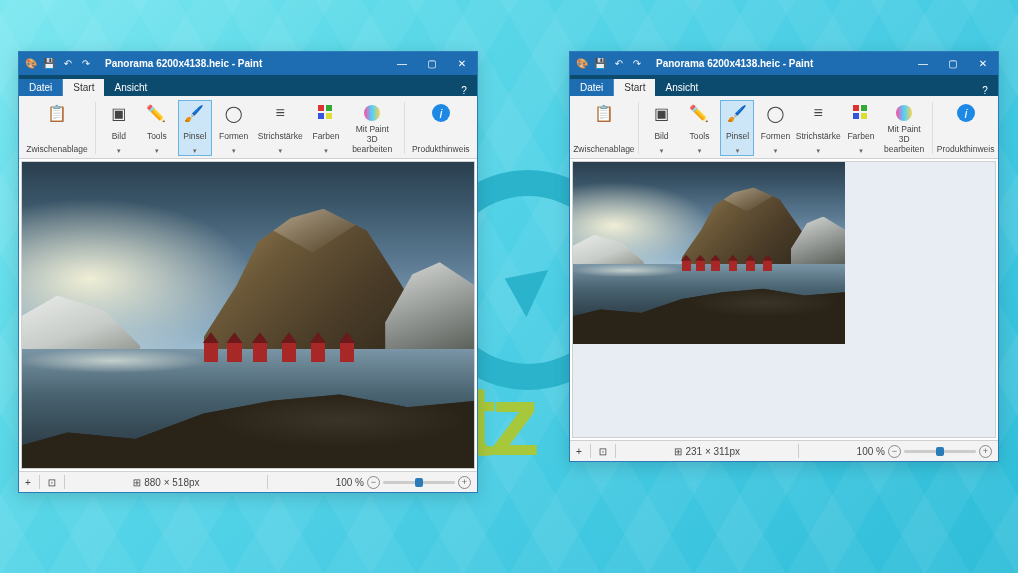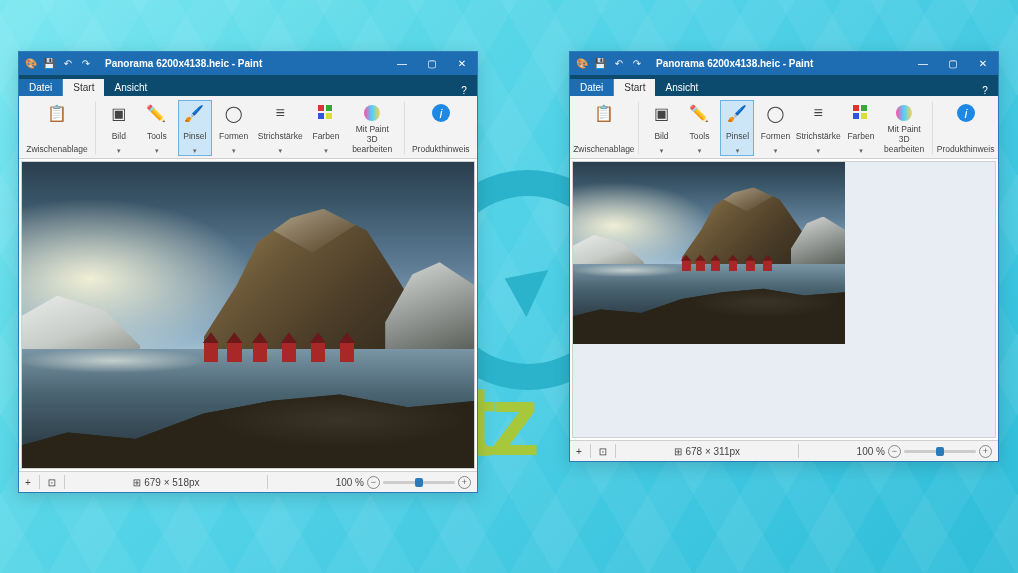--- a/index.html
+++ b/index.html
@@ -239,21 +239,21 @@
   </div>
   <div class="statusbar">
     <div class="sb-cell">
         <span>+</span>
       </div>
     <div class="sb-spacer"></div>
     <div class="sb-cell">⊡</div>
     <div class="sb-spacer"></div>
     <div class="sb-cell sb-mid">
       <span>⊞</span>
-      <span>679 × 518px</span>
+      <span>880 × 518px</span>
     </div>
     <div class="sb-spacer"></div>
     <div class="sb-cell" style="margin-left:auto">
       <span>100 %</span>
       <div class="circ-btn">−</div>
       <div class="zoom-slider"></div>
       <div class="circ-btn">+</div>
     </div>
   </div>
 </div>
@@ -368,21 +368,21 @@
   </div>
   <div class="statusbar">
     <div class="sb-cell">
         <span>+</span>
       </div>
     <div class="sb-spacer"></div>
     <div class="sb-cell">⊡</div>
     <div class="sb-spacer"></div>
     <div class="sb-cell sb-mid">
       <span>⊞</span>
-      <span>678 × 311px</span>
+      <span>231 × 311px</span>
     </div>
     <div class="sb-spacer"></div>
     <div class="sb-cell" style="margin-left:auto">
       <span>100 %</span>
       <div class="circ-btn">−</div>
       <div class="zoom-slider"></div>
       <div class="circ-btn">+</div>
     </div>
   </div>
 </div>

